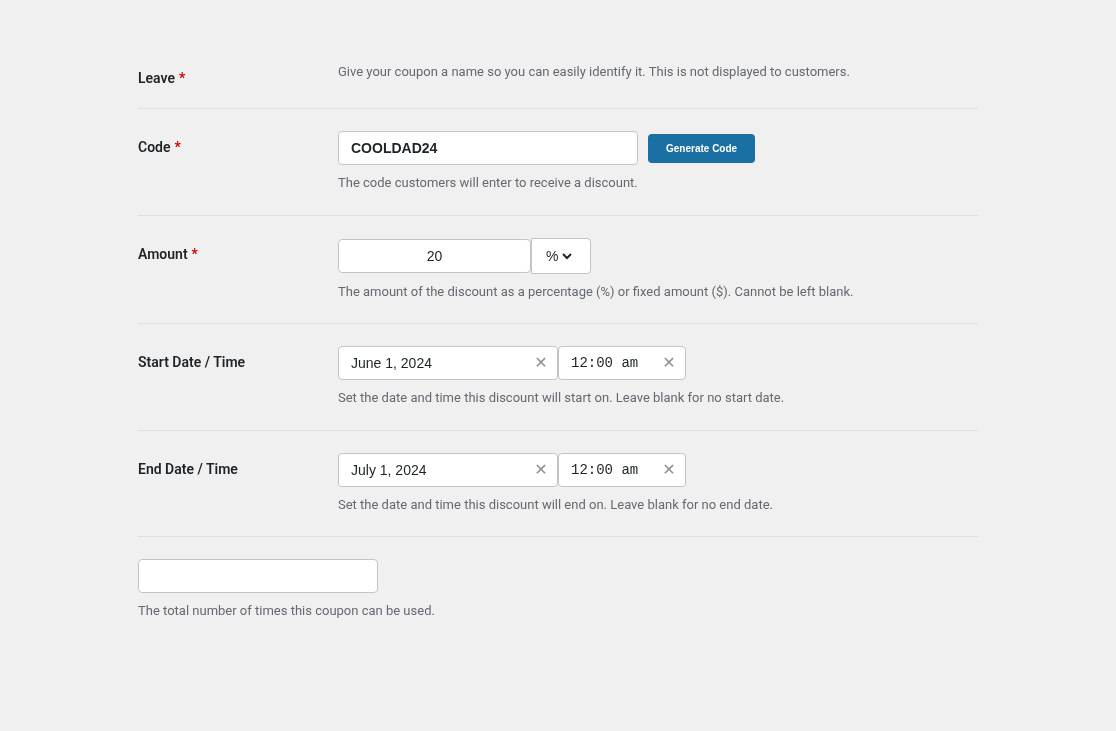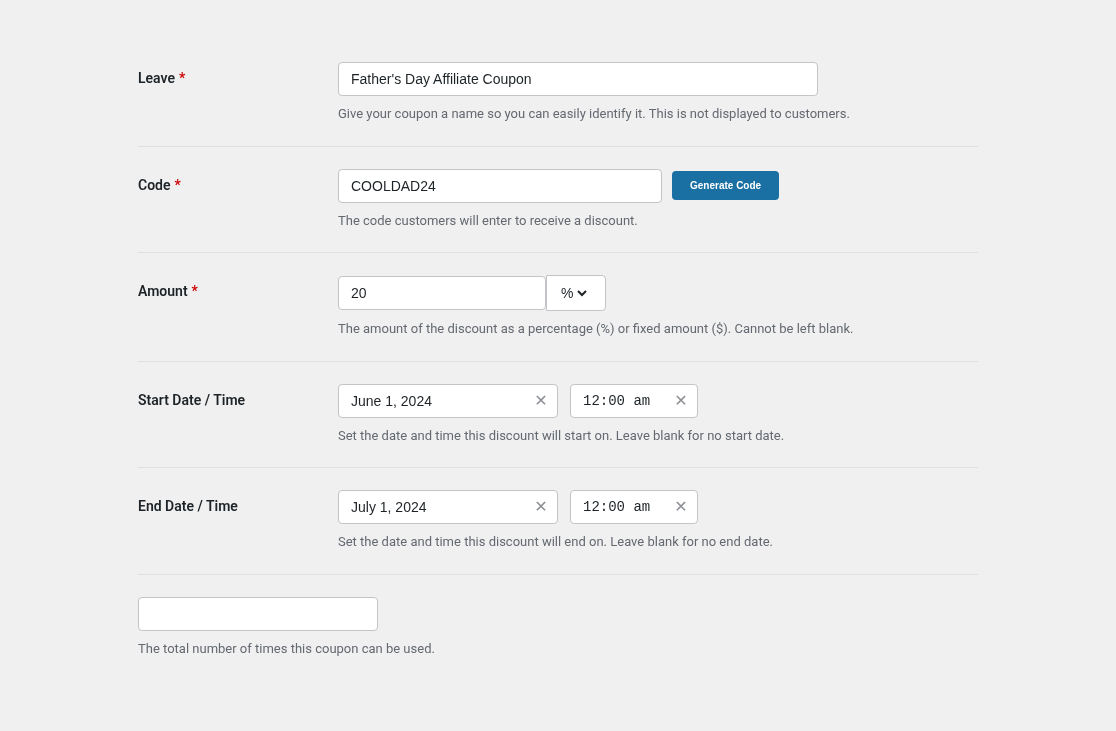--- a/index.html
+++ b/index.html
@@ -76,21 +76,22 @@
       width: 480px;
     }
 
     .code-row {
       display: flex;
       align-items: center;
       gap: 10px;
     }
 
     .code-input {
-      width: 324px;
+      width: 300px;
+      font-weight: bold;
     }
 
     .generate-btn {
       background-color: #1a6fa3;
       color: #fff;
       border: none;
       border-radius: 4px;
       padding: 9px 18px;
       font-size: 10px;
       font-weight: 600;
@@ -98,23 +99,24 @@
       white-space: nowrap;
     }
 
     .amount-row {
       display: flex;
       align-items: center;
       gap: 0;
     }
 
     .amount-input {
-      width: 208px;
+      width: 193px;
       border-right: none;
       border-radius: 4px 0 0 4px;
+      text-align: center;
     }
 
     .percent-select {
       border: 1px solid #c3c4c7;
       border-radius: 0 4px 4px 0;
       padding: 8px 10px;
       font-size: 14px;
       color: #1d2327;
       background: #fff;
       cursor: pointer;
@@ -131,21 +133,20 @@
       font-size: 14px;
       color: #1d2327;
       cursor: pointer;
       outline: none;
       padding: 0;
     }
 
     .datetime-row {
       display: flex;
       align-items: center;
-      gap: 12px;
     }
 
     .date-input-wrapper {
       position: relative;
       display: inline-flex;
       align-items: center;
     }
 
     .date-input {
       width: 220px;
@@ -184,21 +185,20 @@
 </head>
 <body>
 
 <div class="form-container">
 
   <div class="form-row">
     <div class="form-label">
       <span>Leave</span><span class="required-star">*</span>
     </div>
     <div class="form-field">
-      <input type="text" class="name-input" value="Father's Day Affiliate Coupon" style="">
       <span class="form-hint">Give your coupon a name so you can easily identify it. This is not displayed to customers.</span>
     </div>
   </div>
 
   <div class="form-row">
     <div class="form-label">
       <span>Code</span><span class="required-star">*</span>
     </div>
     <div class="form-field">
       <div class="code-row">

